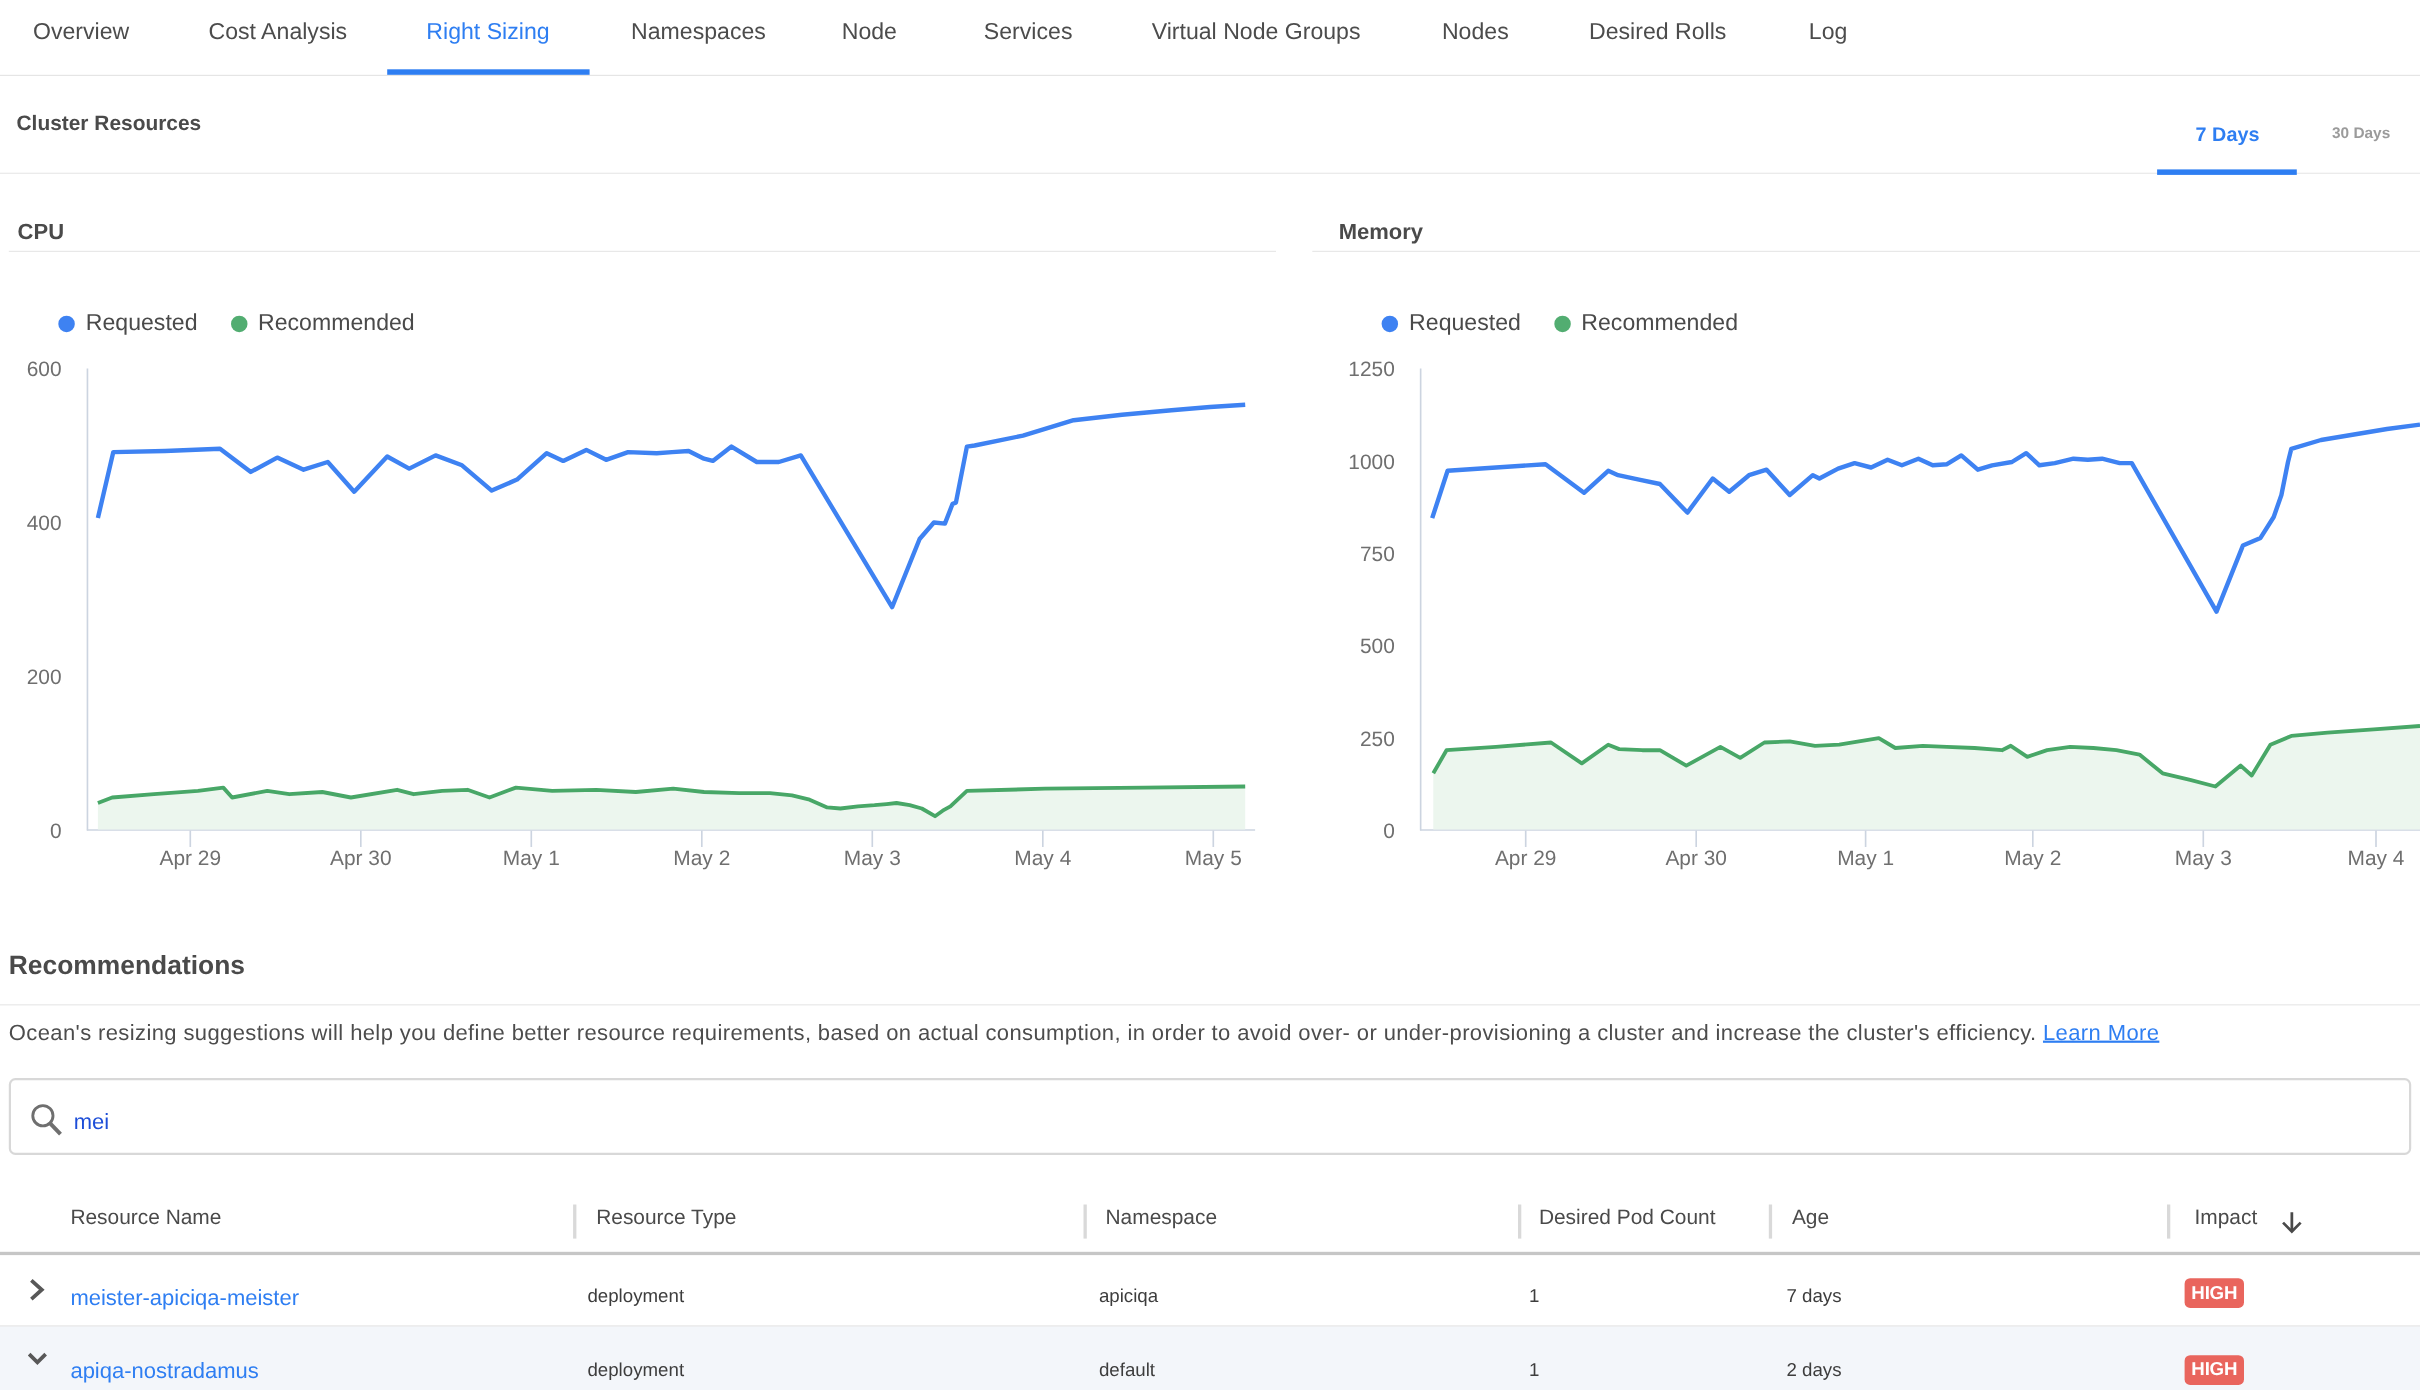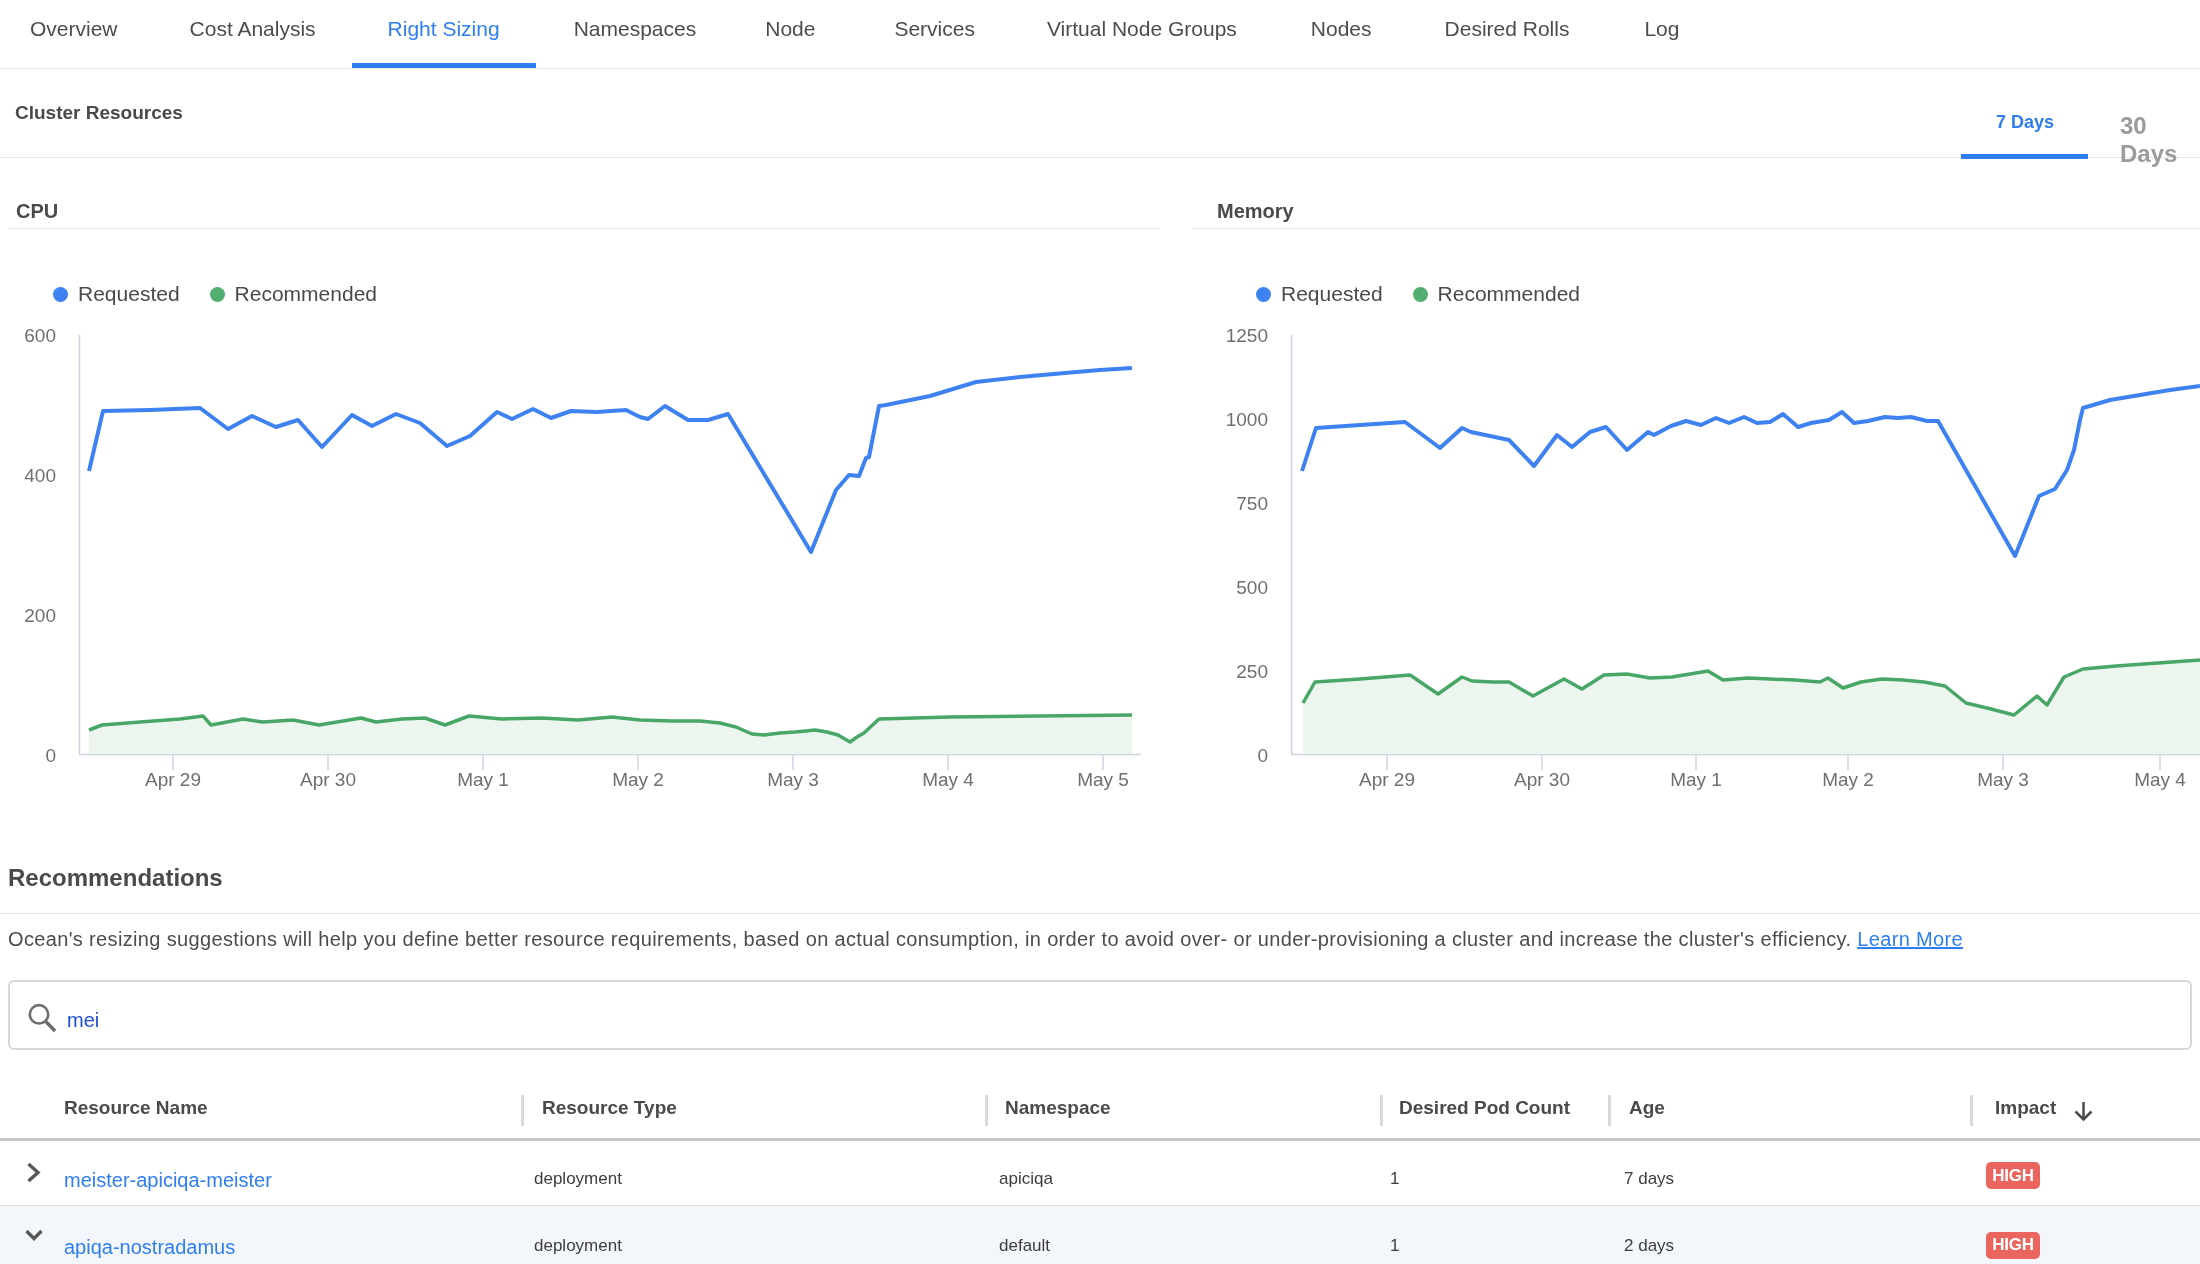--- a/index.html
+++ b/index.html
@@ -12,42 +12,42 @@
   border-bottom:1px solid #e3e3e3; }
 .tabs { position:absolute; left:-6px; top:0; display:flex; height:58px; align-items:center; }
 .tab { padding:0 36px; font-size:21px; color:#4c4c4c; white-space:nowrap; }
 .tab.active { color:#2e7ef2; }
 .tab-underline { position:absolute; left:352px; top:63px; width:184px; height:5px; background:#2e7ef2; }
 
 
 .cluster-title { position:absolute; left:15px; top:102px; font-size:19px; font-weight:bold; color:#4a4a4a; }
 .head-border { position:absolute; left:0; top:157px; width:2200px; height:1px; background:#e6e6e6; }
 .days7 { position:absolute; left:1996px; top:112px; font-size:18px; font-weight:bold; color:#2e7ef2; }
-.days30 { position:absolute; left:2120px; top:112px; font-size:24px; font-weight:bold; color:#9b9b9b; }
+.days30 { position:absolute; left:2120px; top:112px; font-size:14px; font-weight:bold; color:#9b9b9b; }
 .days-underline { position:absolute; left:1961px; top:154px; width:127px; height:5px; background:#2e7ef2; }
 
 
 .panel-title { position:absolute; font-size:20px; font-weight:bold; color:#4a4a4a; }
 .panel-border { position:absolute; height:1px; background:#e6e6e6; top:228px; }
 .legend { position:absolute; top:282px; display:flex; align-items:center; gap:30px; }
 .leg-item { display:flex; align-items:center; gap:10px; }
 .leg-dot { width:15px; height:15px; border-radius:50%; }
 .leg-label { font-size:21px; color:#4a4a4a; }
 
 
 .rec-title { position:absolute; left:8px; top:864px; font-size:24px; font-weight:bold; color:#4a4a4a; }
 .rec-border { position:absolute; left:0; top:913px; width:2200px; height:1px; background:#e6e6e6; }
 .rec-text { position:absolute; left:8px; top:928px; font-size:20px; color:#4c4c4c; letter-spacing:0.35px; }
 .rec-text a { color:#2e7ef2; text-decoration:underline; }
 .searchbox { position:absolute; left:8px; top:980px; width:2184px; height:70px;
   border:2px solid #d8d8d8; border-radius:6px; }
 .search-text { position:absolute; left:67px; top:1009px; font-size:20px; color:#1d4ed8; }
 
 
-.th { position:absolute; font-size:19px; font-weight:bold; color:#4a4a4a; top:1097px; }
+.th { position:absolute; font-size:19px; font-weight:normal; color:#4a4a4a; top:1097px; }
 .sep { position:absolute; width:3px; background:#d9d9d9; top:1095px; height:31px; }
 .head-bottom { position:absolute; left:0; top:1138px; width:2200px; height:3px; background:#c6c6c6; }
 .row1-border { position:absolute; left:0; top:1205px; width:2200px; height:1px; background:#dcdcdc; }
 .row2-bg { position:absolute; left:0; top:1206px; width:2200px; height:58px; background:#f3f6fa; }
 .cell { position:absolute; font-size:17px; color:#3d3d3d;text-align:right; }
 .link { position:absolute; font-size:20px; color:#2e7ef2; }
 .badge { position:absolute; left:1986px; width:54px; height:27px; background:#e9655d;
   border-radius:5px; color:#fff; font-size:17px; font-weight:bold;
   display:flex; align-items:center; justify-content:center; letter-spacing:-0.2px; }
 </style>

